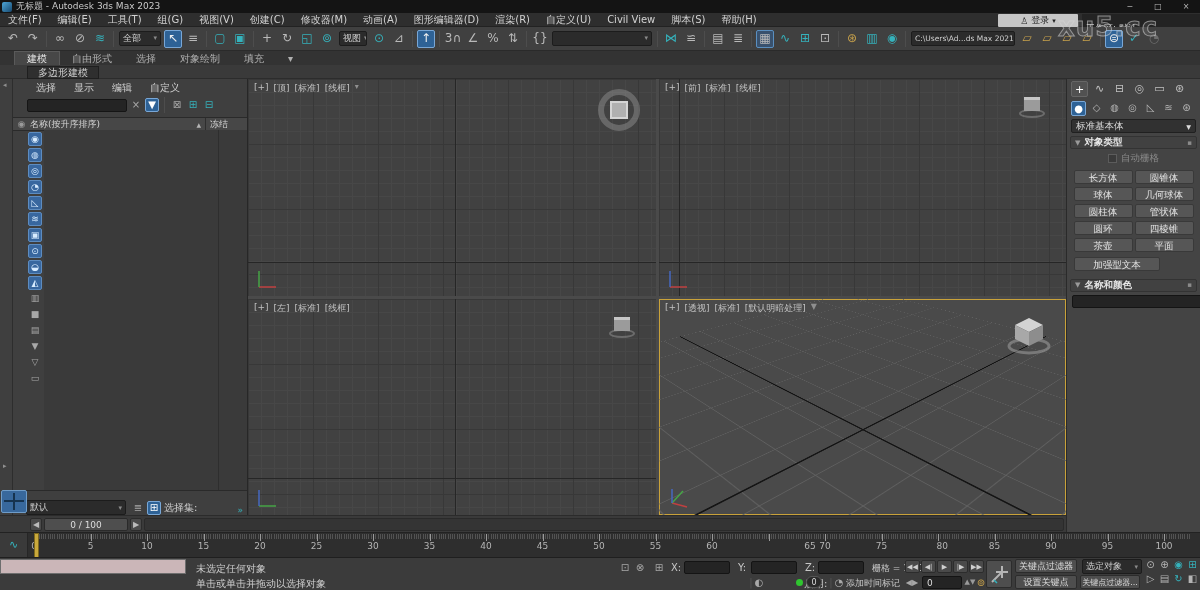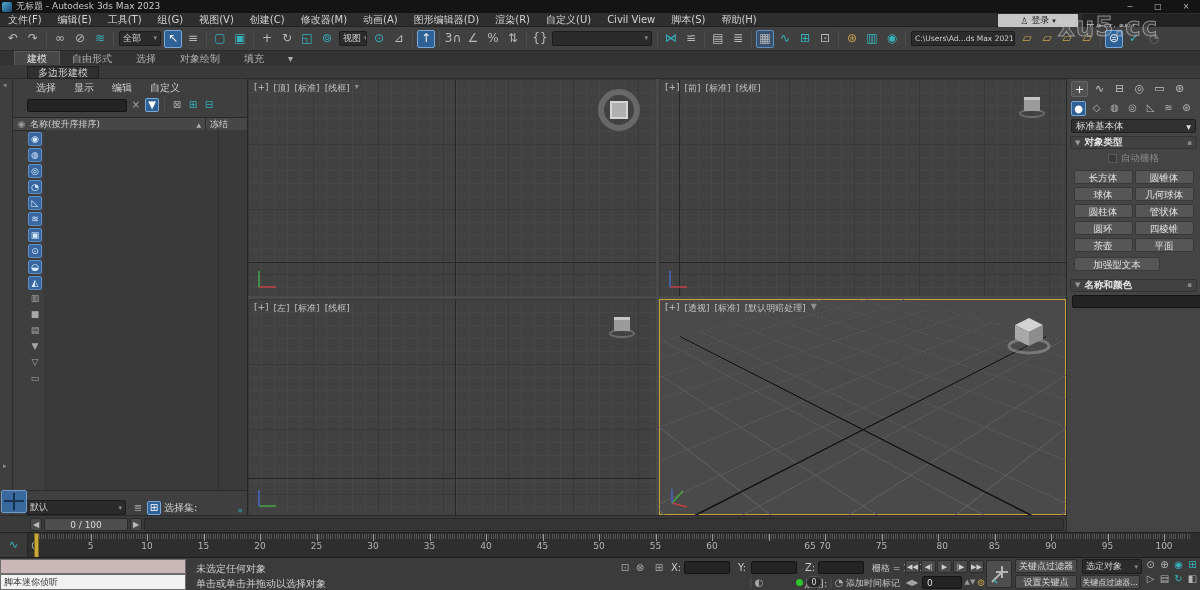--- a/index.html
+++ b/index.html
@@ -509,21 +509,20 @@
         <div class="tl-major" style="left: 1107.5px;"></div>
         <div class="tl-label" style="left: 1097.5px;">95</div>
         <div class="tl-major" style="left: 1164px;"></div>
         <div class="tl-label" style="left: 1154px;">100</div>
       </div>
     <div class="time-cursor"></div>
   </div>
 
   <div class="abs statusbar">
     <div class="listener-pink"></div>
-    <div class="listener-white">脚本迷你侦听</div>
     <div class="st-label" style="left:196px;top:4px;color:#cfcfcf">未选定任何对象</div>
     <div class="st-label" style="left:196px;top:19px;color:#cfcfcf">单击或单击并拖动以选择对象</div>
 
     <div class="st-ico" style="left:618px;top:3px">⊡</div>
     <div class="st-ico" style="left:633px;top:3px">⊗</div>
     <div class="st-ico" style="left:652px;top:3px">⊞</div>
     <div class="st-label" style="left:671px;top:4px">X:</div>
     <div class="st-field" style="left:684px;top:3px;width:46px"></div>
     <div class="st-label" style="left:738px;top:4px">Y:</div>
     <div class="st-field" style="left:751px;top:3px;width:46px"></div>

